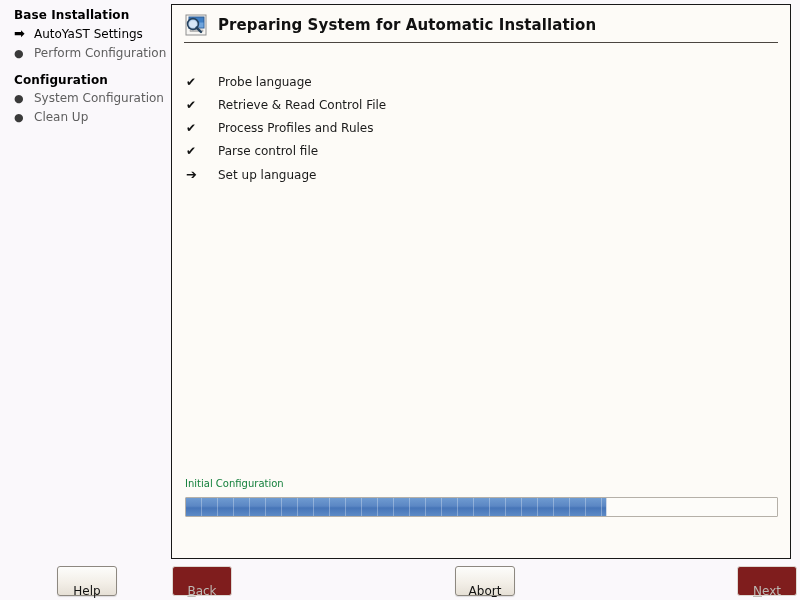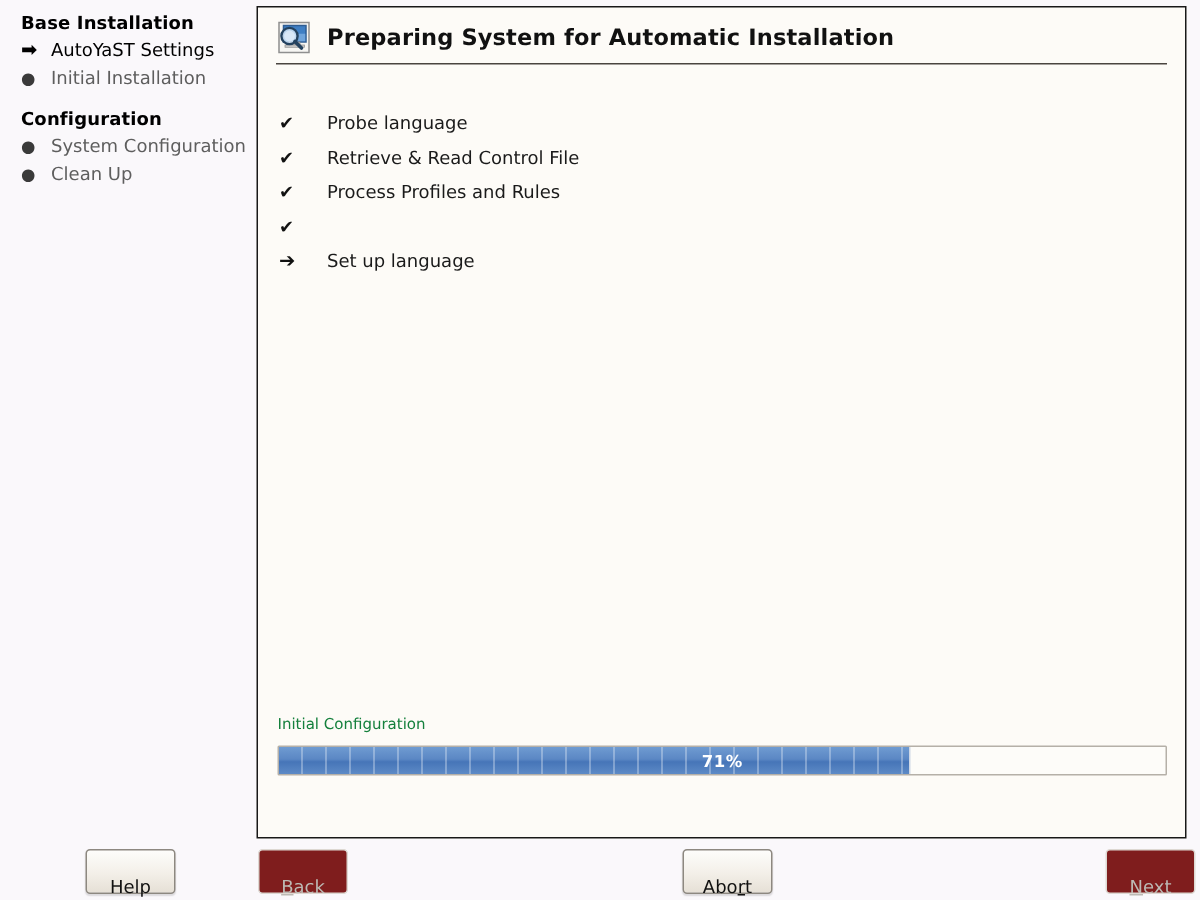--- a/index.html
+++ b/index.html
@@ -233,21 +233,21 @@
   <div class="steps-group">
     <div class="group-title">Base Installation</div>
 
     <div class="step-item current">
       <span class="step-marker arrow">➡</span>
       <span class="step-label">AutoYaST Settings</span>
     </div>
 
     <div class="step-item">
       <span class="step-marker bullet">●</span>
-      <span class="step-label">Initial Installation</span>
+      <span class="step-label">Perform Configuration</span>
     </div>
   </div>
 
   <div class="steps-group">
     <div class="group-title">Configuration</div>
 
     <div class="step-item">
       <span class="step-marker bullet">●</span>
       <span class="step-label">System Configuration</span>
     </div>
@@ -292,34 +292,34 @@
       <span class="check-text">Retrieve &amp; Read Control File</span>
     </div>
 
     <div class="check-row">
       <span class="check-mark">✔</span>
       <span class="check-text">Process Profiles and Rules</span>
     </div>
 
     <div class="check-row">
       <span class="check-mark">✔</span>
+      <span class="check-text">Parse control file</span>
     </div>
 
     <div class="check-row">
       <span class="check-mark running">➔</span>
       <span class="check-text">Set up language</span>
     </div>
 
   </div>
 
   <div id="progress-area">
     <div id="progress-label">Initial Configuration</div>
     <div id="progress-track">
       <div id="progress-fill" style="width: 71%;"></div>
-      <div id="progress-text">71%</div>
     </div>
   </div>
 
 </div>
 
 <div id="button-bar">
 
   <div class="btn" id="btn-help">
     <span>Help</span>
   </div>

